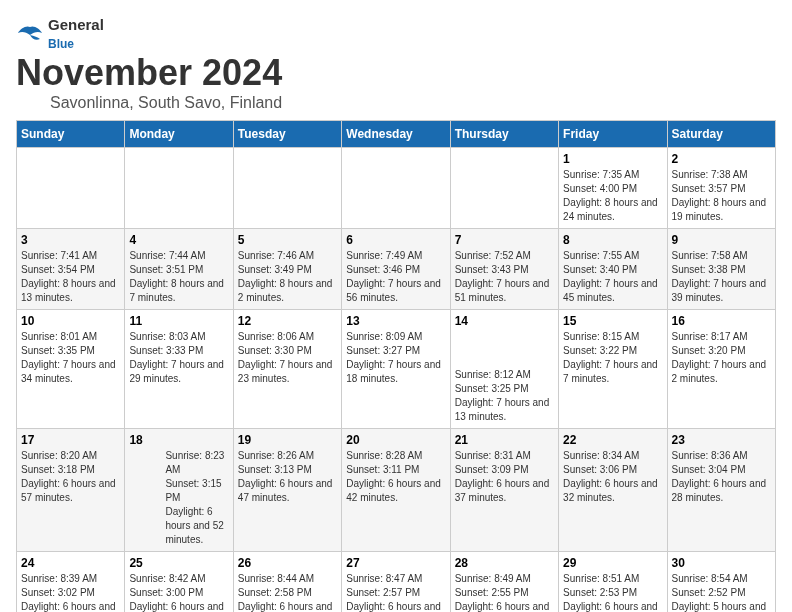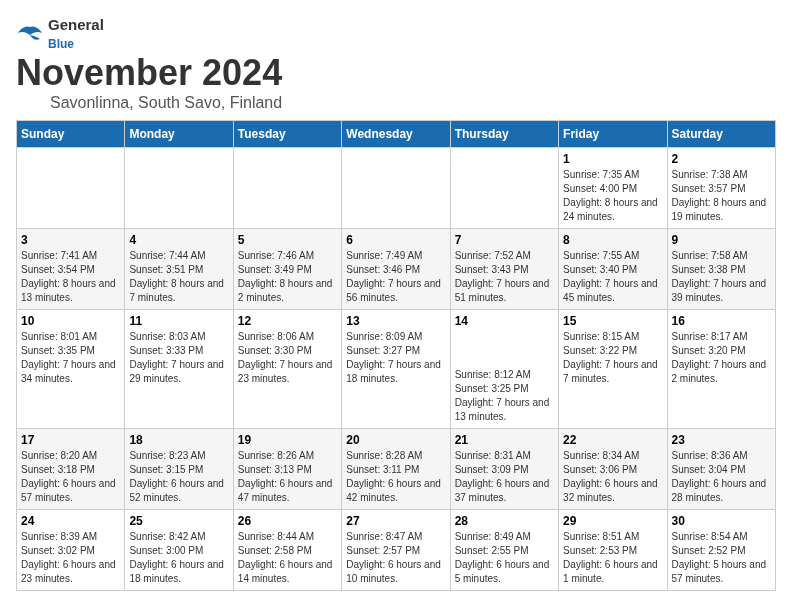--- a/index.html
+++ b/index.html
@@ -202,21 +202,21 @@
       </tr>
       <tr>
         <td>
           <div class="day-number">17</div>
           <div class="day-info" style="white-space: pre-line;">Sunrise: 8:20 AM
 Sunset: 3:18 PM
 Daylight: 6 hours and 57 minutes.</div>
         </td>
         <td>
           <div class="day-number">18</div>
-          <div class="day-info" style="white-space: pre-line;">Sunrise: 8:23 AM
+          <div class="day-info" style="white-space: pre-line; margin-left: 36px;">Sunrise: 8:23 AM
 Sunset: 3:15 PM
 Daylight: 6 hours and 52 minutes.</div>
         </td>
         <td>
           <div class="day-number">19</div>
           <div class="day-info" style="white-space: pre-line;">Sunrise: 8:26 AM
 Sunset: 3:13 PM
 Daylight: 6 hours and 47 minutes.</div>
         </td>
         <td>

